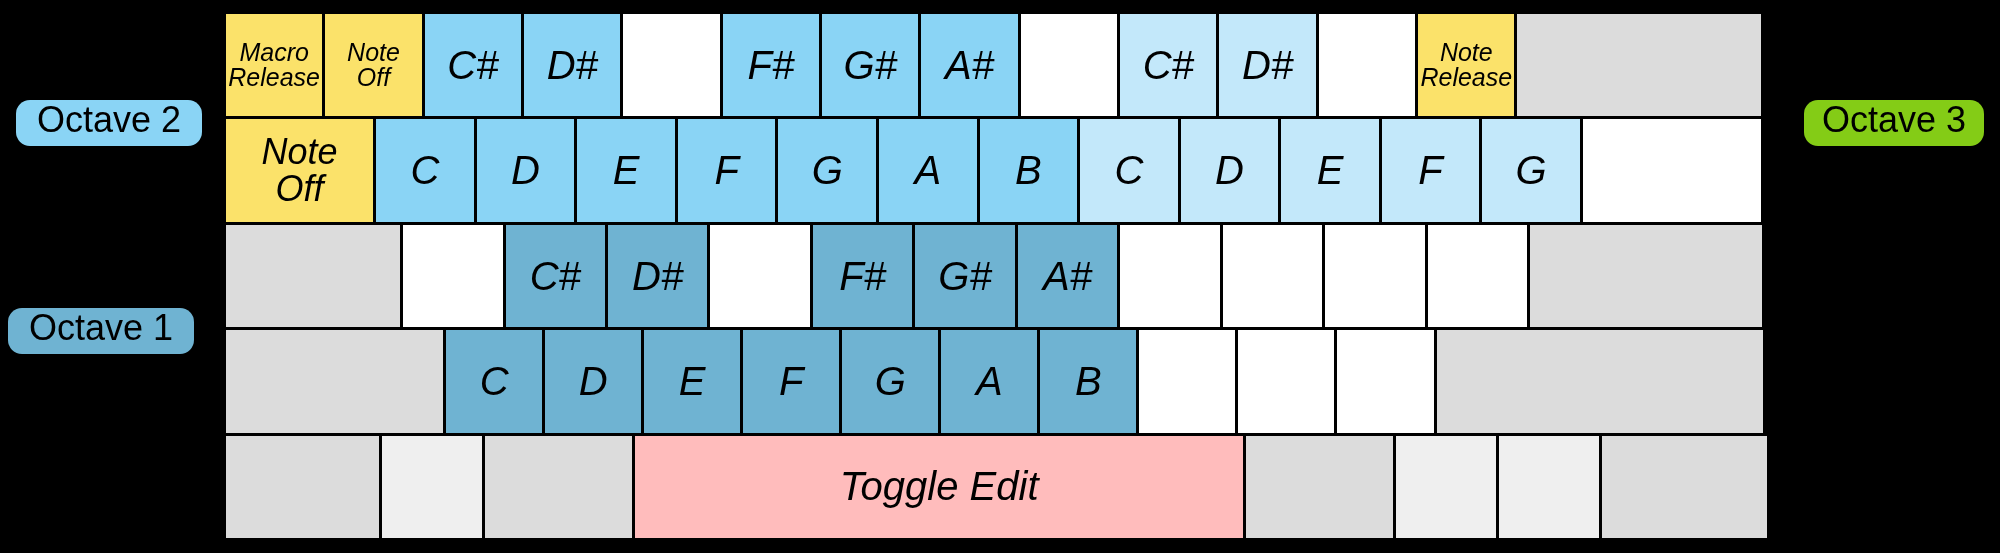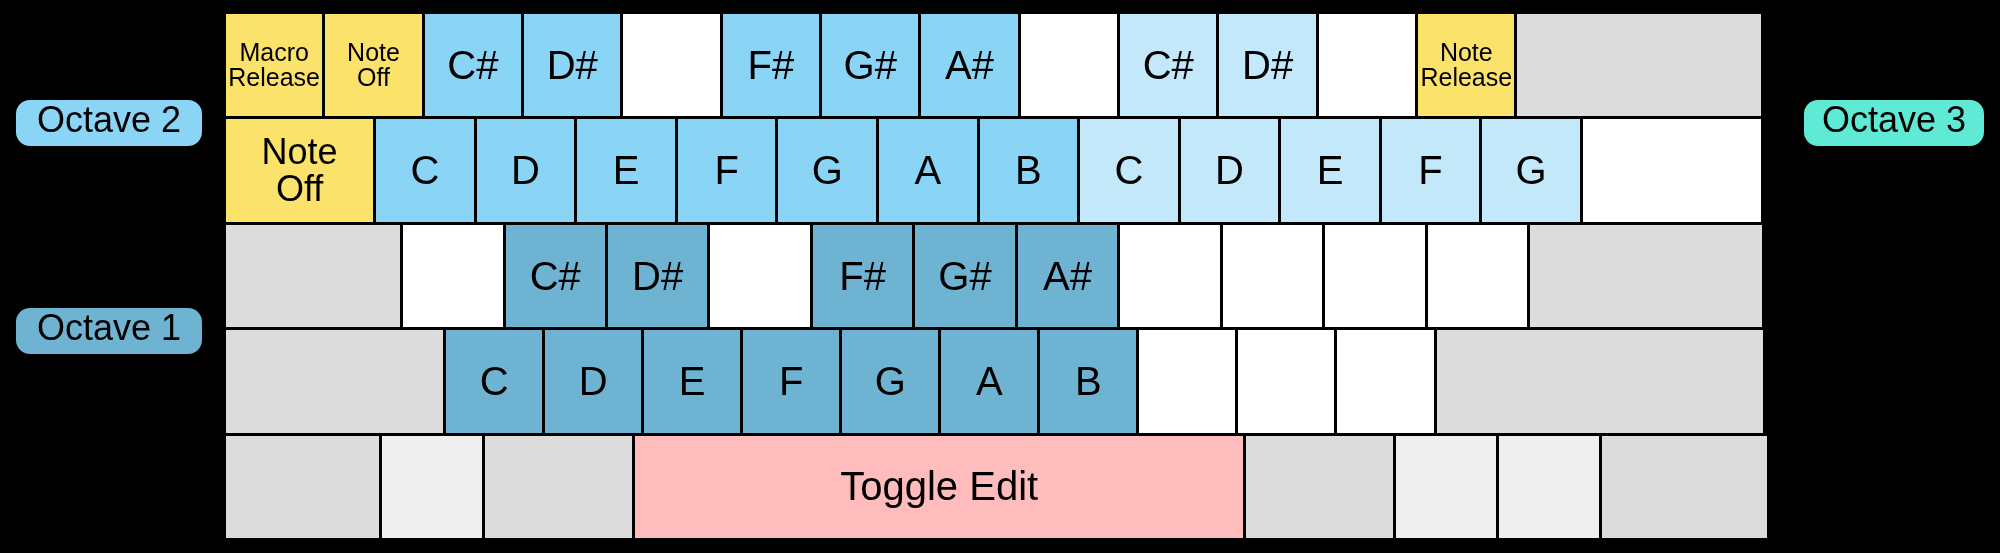--- a/index.html
+++ b/index.html
@@ -23,20 +23,21 @@
     border: 3px solid #000000;
     background: #000000;
     display: flex;
     flex-direction: column;
   }
   .krow {
     display: flex;
     flex: 1 1 0;
     width: 100%;
     min-height: 0;
+    font-style: italic;
   }
   .key {
     position: relative;
     border: 2px solid #000000;
     margin: -1px 0 0 -1px;
     display: flex;
     align-items: center;
     justify-content: center;
     text-align: center;
     color: #000000;
@@ -68,22 +69,22 @@
     border-radius: 14px;
     display: flex;
     align-items: center;
     justify-content: center;
     font-size: 36px;
     color: #000000;
     padding: 2px 16px 8px 16px;
     white-space: nowrap;
   }
   #pill-oct2 { left: 16px;  top: 100px; width: 186px; height: 46px; background: #8ad4f5; }
-  #pill-oct1 { left: 16px;  top: 308px; width: 186px; height: 46px; background: #6fb3d2; }
-  #pill-oct3 { left: 1804px; top: 100px; width: 180px; height: 46px; background: #5eead4; }
+  #pill-oct1 { left: 8px;  top: 308px; width: 186px; height: 46px; background: #6fb3d2; }
+  #pill-oct3 { left: 1804px; top: 100px; width: 180px; height: 46px; background: #84cc16; }
 </style>
 </head>
 <body>
 
 <div id="stage">
 
   <div class="pill" id="pill-oct2">Octave 2</div>
   <div class="pill" id="pill-oct1">Octave 1</div>
   <div class="pill" id="pill-oct3">Octave 3</div>
 

